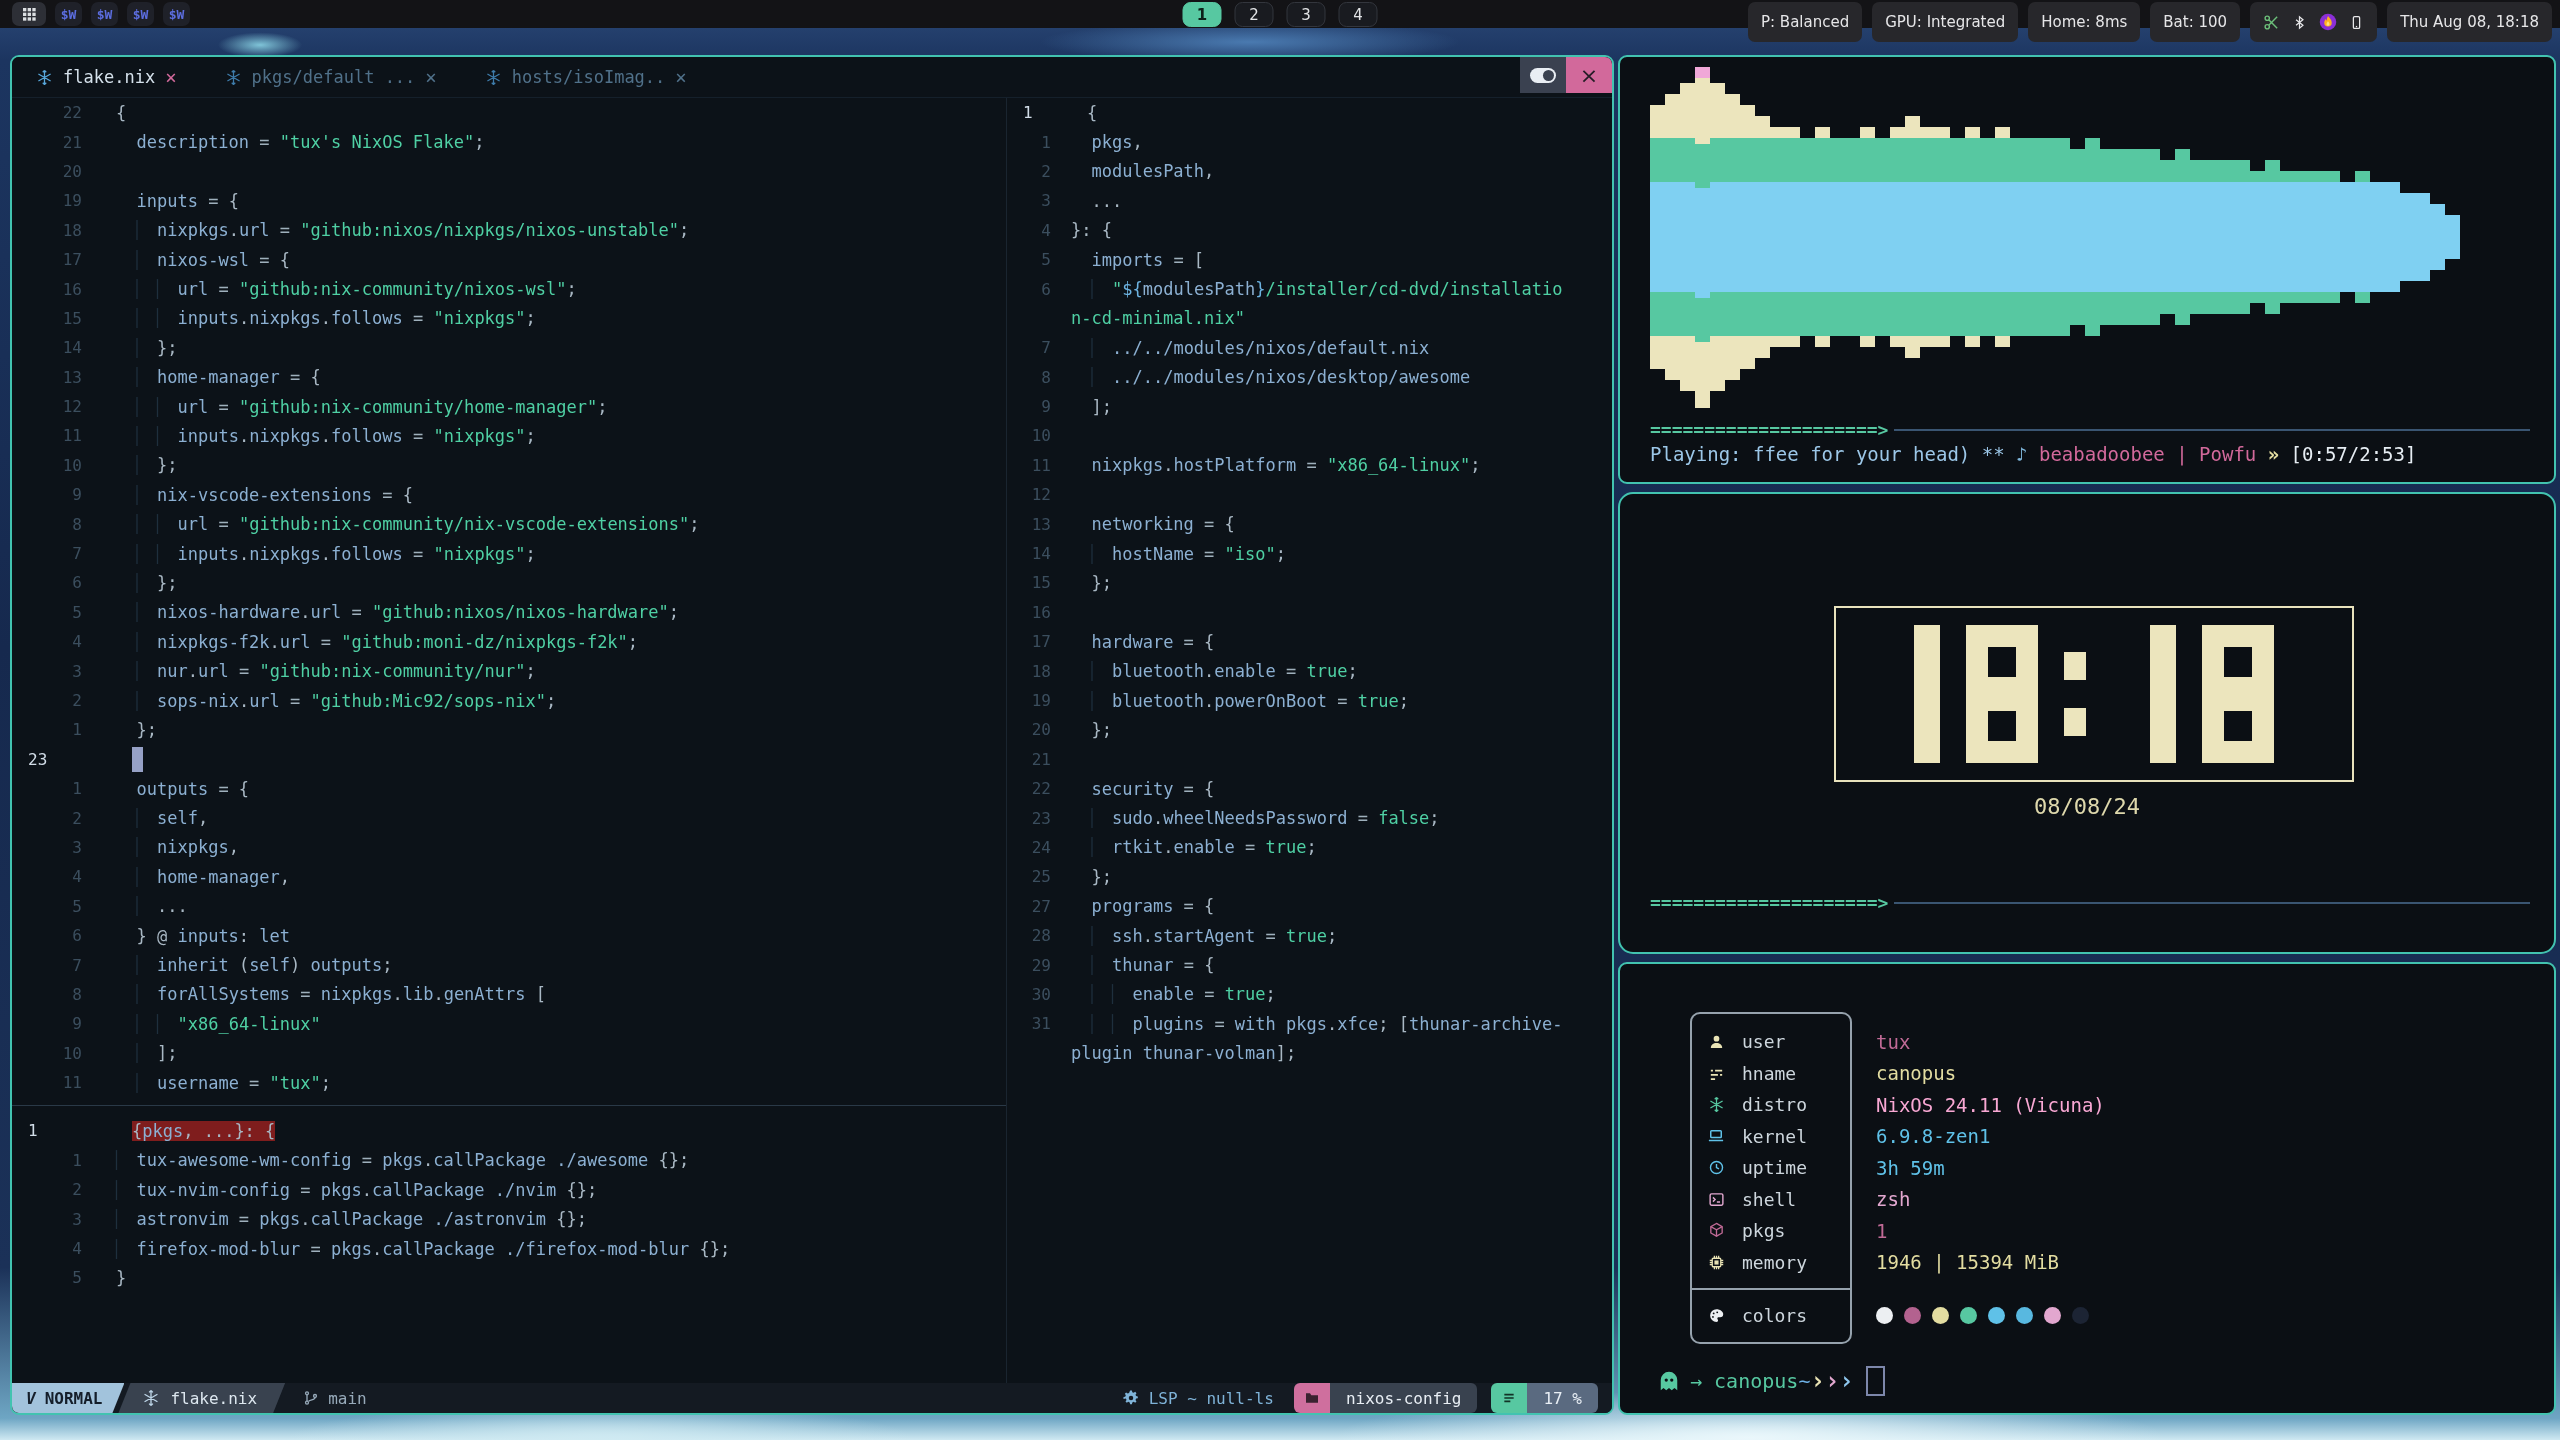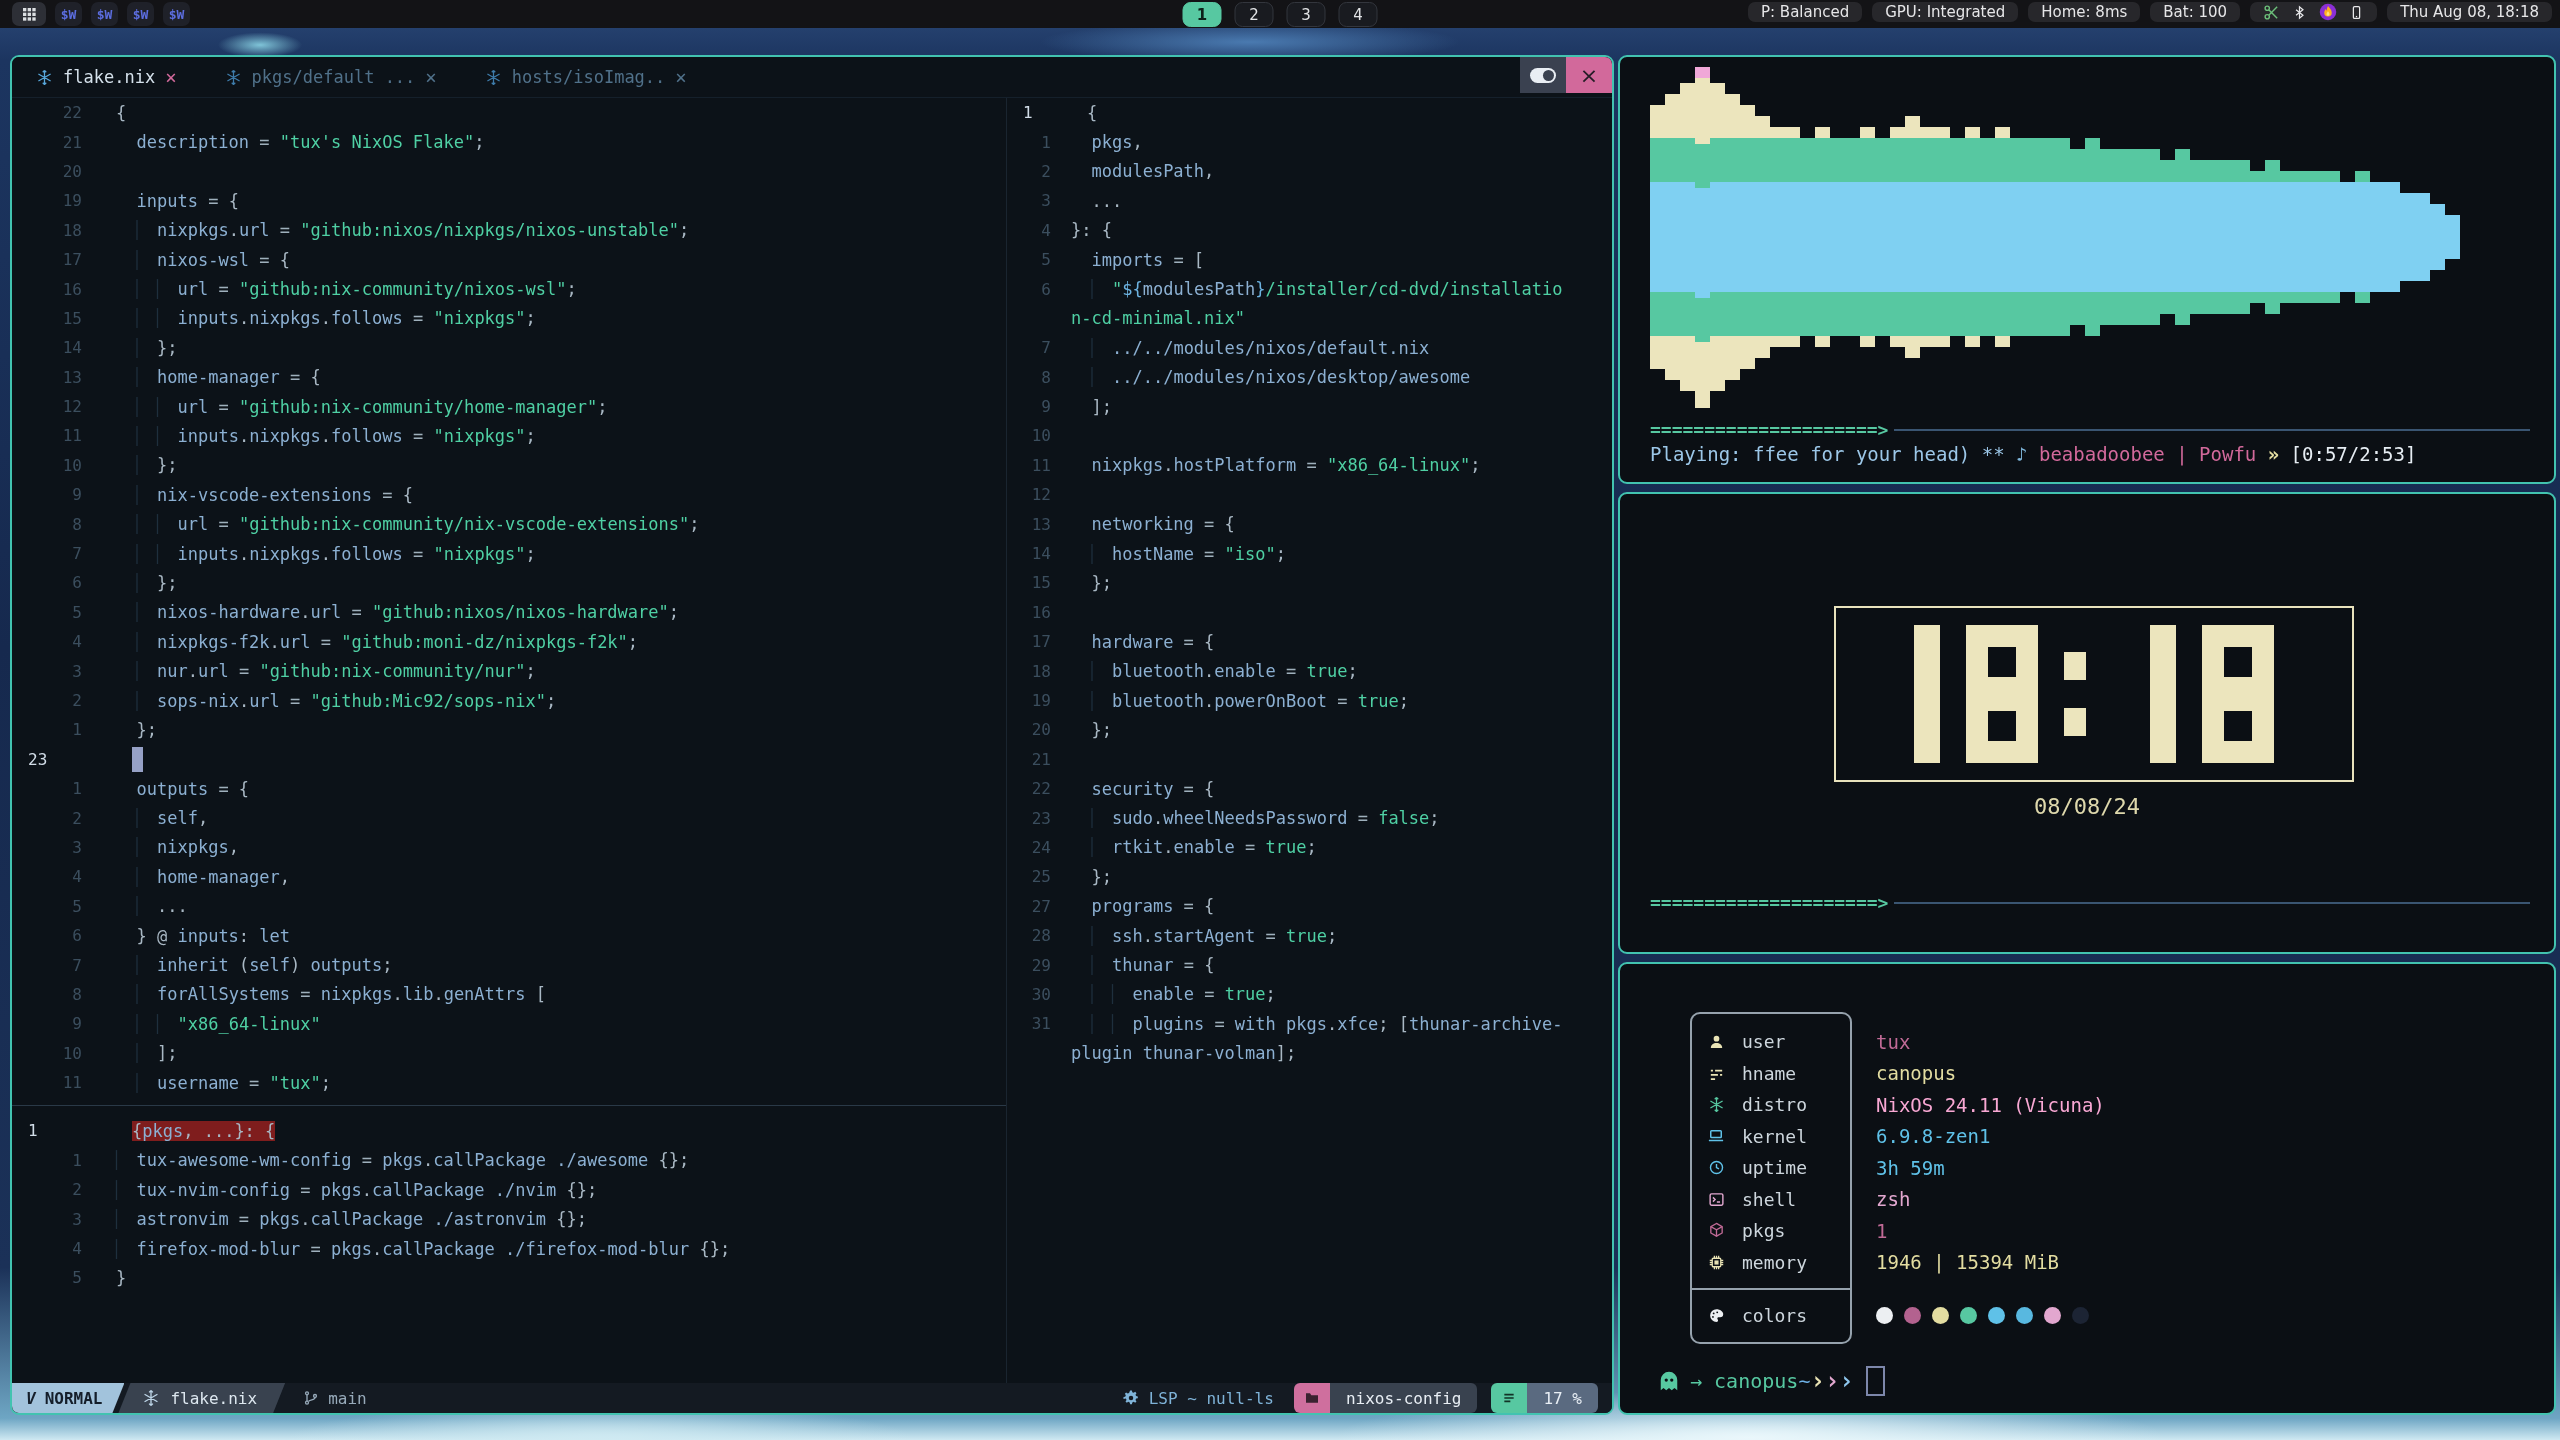--- a/index.html
+++ b/index.html
@@ -15,28 +15,28 @@
   
   .topbar{position:absolute;top:0;left:0;width:100%;height:28px;background:#131316;}
   .tb-left{position:absolute;left:12px;top:2px;display:flex;gap:9px;align-items:center;height:24px;}
   .tile{height:24px;border-radius:7px;background:#1f2129;display:flex;align-items:center;justify-content:center;}
   .launcher{width:34px;background:#2d2f36;}
   .tag{width:27px;color:#5c6ee0;font:bold 13px "DejaVu Sans Mono",monospace;}
   .tb-center{position:absolute;left:50%;top:2px;transform:translateX(-50%);display:flex;gap:13px;}
   .ws{width:37px;height:23px;border-radius:8px;background:#191b20;border:1px solid #33363d;color:#e2e4e6;font-size:15px;display:flex;align-items:center;justify-content:center;}
   .ws.active{background:#57c8a1;border-color:#57c8a1;color:#0d2119;font-weight:bold;}
   .tb-right{position:absolute;right:8px;top:2px;display:flex;gap:10px;align-items:center;}
-  .pill{height:20px;background:#27272b;border-radius:7px;padding:0 13px;display:flex;align-items:center;color:#e6e6e8;font-size:15px;gap:12px;}
+  .pill{height:40px;background:#27272b;border-radius:7px;padding:0 13px;display:flex;align-items:center;color:#e6e6e8;font-size:15px;gap:12px;}
 
   
   .window{position:absolute;border:2px solid #42c3b0;border-radius:9px;background:#0c1218;overflow:hidden;}
   #editor-win{left:10px;top:55px;width:1600px;height:1356px;}
   .rpanel{position:absolute;left:1618px;width:934px;border:2px solid #42c3b0;border-radius:9px;background:#0b0f14;overflow:hidden;}
   #panel-viz{top:55px;height:425px;}
-  #panel-clock{top:492px;height:458px;}
+  #panel-clock{top:492px;height:458px;border-radius:15px;}
   #panel-fetch{top:962px;height:449px;}
 
   
   .tabbar{position:absolute;top:0;left:0;right:0;height:40px;background:#0c1218;border-bottom:1px solid #15202b;display:flex;align-items:center;}
   .tab{display:flex;align-items:center;gap:10px;padding:0 24px;height:100%;font:17px "DejaVu Sans Mono",monospace;color:#50718a;}
   .tab.active{color:#d6e2ec;}
   .tab .sf{color:#3e7cab;display:flex;}  .tab.active .sf{color:#58a8dc;}
   .tab .x{color:#50718a;font-size:19px;} .tab.active .x{color:#d2699b;}
   .winctl{position:absolute;right:0;top:0;height:36px;display:flex;}
   .wc-toggle{width:46px;background:#3a4150;display:flex;align-items:center;justify-content:center;}

